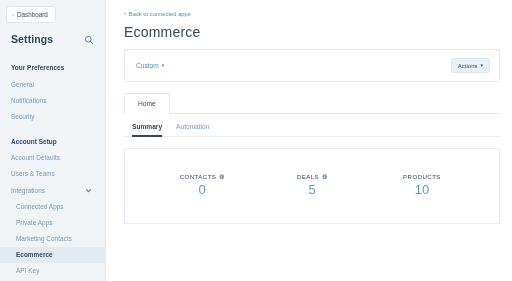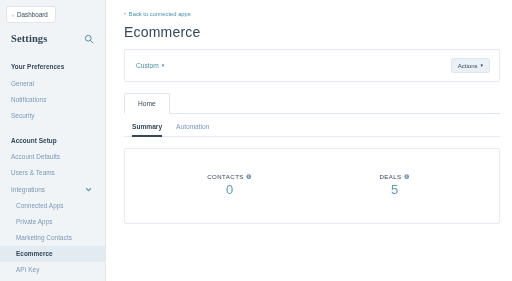--- a/index.html
+++ b/index.html
@@ -31,21 +31,20 @@
     white-space: nowrap;
     width: fit-content;
   }
   .chev-left {
     font-size: 6px; color: #7c98b6; line-height: 1;
     display: inline-block; transform: translateY(-0.2px);
   }
   .settings-row {
     display: flex; align-items: flex-end; justify-content: space-between;
     padding: 10px 11px 0 11px;
-    font-family: Liberation Serif, serif;
   }
   .settings-title {
     font-size: 10.5px; font-weight: bold; color: #33475b;
     letter-spacing: .1px;
   }
   .search-ico { width: 10px; height: 10px; display: block; }
 
   .nav { margin-top: 14px; }
   .nav-head {
     font-size: 6.4px; font-weight: bold; color: #33475b;
@@ -283,16 +282,22 @@
             <svg class="info-ico" viewBox="0 0 12 12">
               <circle cx="6" cy="6" r="5.2" fill="#7c98b6"></circle>
               <rect x="5.3" y="4.8" width="1.4" height="4" fill="#ffffff"></rect>
               <rect x="5.3" y="2.6" width="1.4" height="1.5" fill="#ffffff"></rect>
             </svg>
           </span>
         </div>
         <div class="metric-value">5</div>
       </div>
 
+      <div class="metric">
+        <div class="metric-label">
+          <span>PRODUCTS</span>
+        </div>
+        <div class="metric-value">10</div>
+      </div>
 
     </div>
   </main>
 </div>
 
 </body></html>

